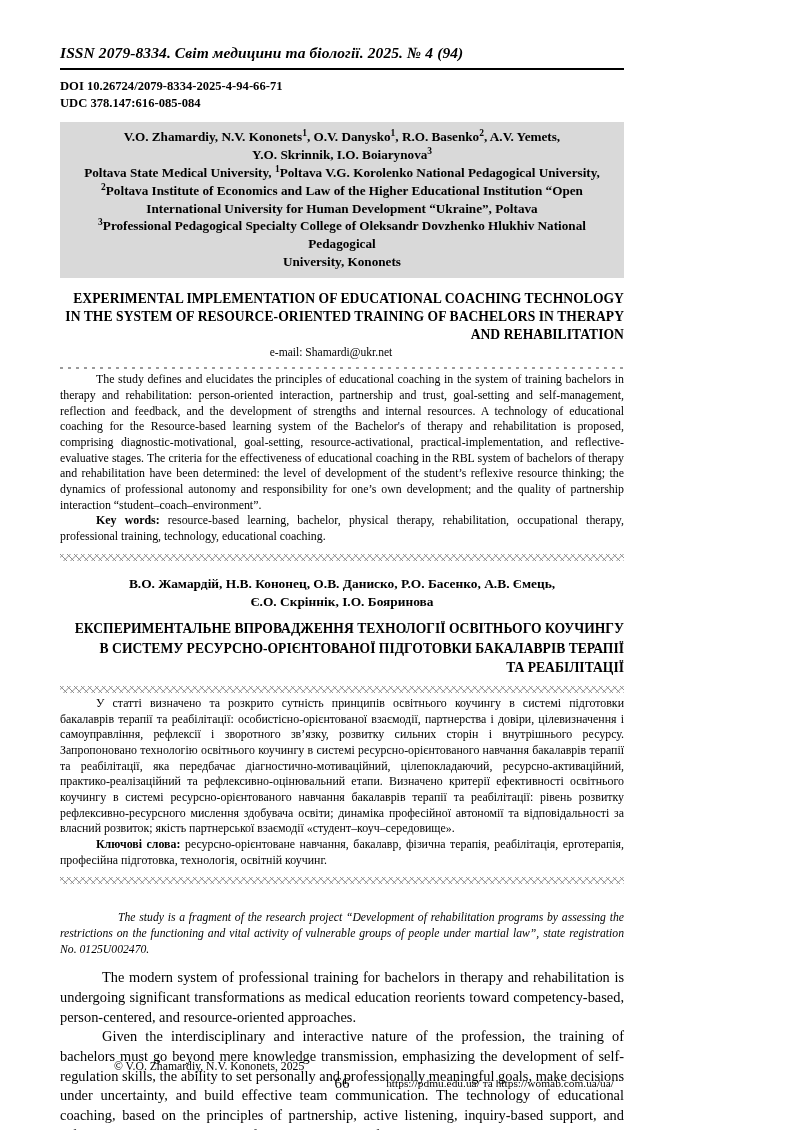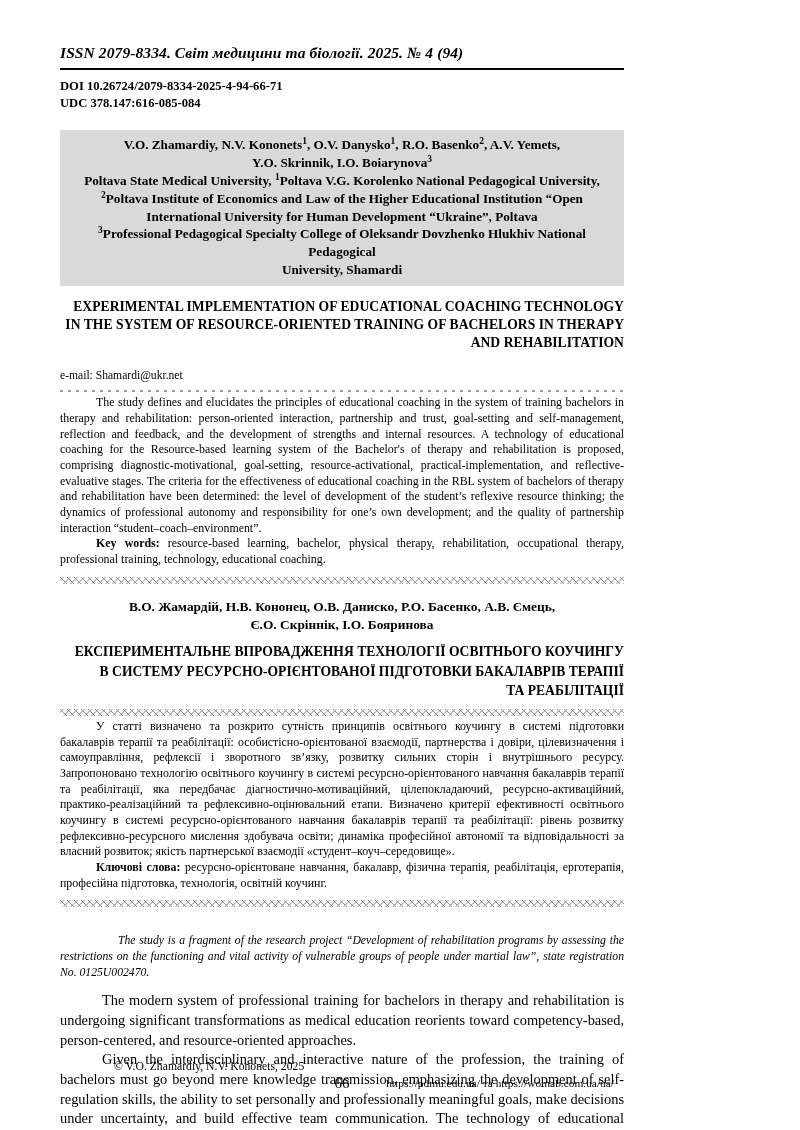--- a/index.html
+++ b/index.html
@@ -41,21 +41,21 @@
   
   .ident {
     margin-top: 8px;
     font-weight: bold;
     font-size: 12.6px;
     line-height: 1.38;
   }
 
   
   .authorblock {
-    margin-top: 18px;
+    margin-top: 10px;
     background: #d9d9d9;
     padding: 6px 24px 7px 24px;
     text-align: center;
     font-weight: bold;
     font-size: 13.2px;
     line-height: 1.35;
   }
   .authorblock .names { }
   .authorblock .affils { }
   sup { font-size: 0.72em; vertical-align: super; line-height: 0; }
@@ -63,22 +63,22 @@
   
   .title-en {
     margin-top: 12px;
     text-align: right;
     font-weight: bold;
     font-size: 13.6px;
     line-height: 1.34;
     letter-spacing: 0.05px;
   }
   .email {
-    margin-top: 17px;
-    text-align: left;
+    margin-top: 2px;
+    text-align: center;
     font-size: 11.6px;
     padding-right: 22px;
   }
 
   
   .wave {
     height: 9px;
     margin: 7px 0 3px 0;
     background-repeat: repeat-x;
     background-size: 8px 9px;
@@ -189,21 +189,21 @@
     <div>UDC 378.147:616-085-084</div>
   </div>
 
   <div class="authorblock">
     <div class="names"><span>V.O. Zhamardiy, N.V. Kononets<sup>1</sup>, O.V. Danysko<sup>1</sup>, R.O. Basenko<sup>2</sup>, A.V. Yemets,</span></div>
     <div class="names"><span>Y.O. Skrinnik, I.O. Boiarynova<sup>3</sup></span></div>
     <div class="affils"><span>Poltava State Medical University, <sup>1</sup>Poltava V.G. Korolenko National Pedagogical University,</span></div>
     <div class="affils"><span><sup>2</sup>Poltava Institute of Economics and Law of the Higher Educational Institution “Open</span></div>
     <div class="affils"><span>International University for Human Development “Ukraine”, Poltava</span></div>
     <div class="affils"><span><sup>3</sup>Professional Pedagogical Specialty College of Oleksandr Dovzhenko Hlukhiv National Pedagogical</span></div>
-    <div class="affils"><span>University, Shamardi</span></div>
+    <div class="affils"><span>University, Kononets</span></div>
   </div>
 
   <div class="title-en">
     <div>EXPERIMENTAL IMPLEMENTATION OF EDUCATIONAL COACHING TECHNOLOGY</div>
     <div>IN  THE SYSTEM OF RESOURCE-ORIENTED TRAINING OF BACHELORS IN THERAPY</div>
     <div>AND REHABILITATION</div>
   </div>
 
   <div class="email">e-mail: Shamardi@ukr.net</div>
 

